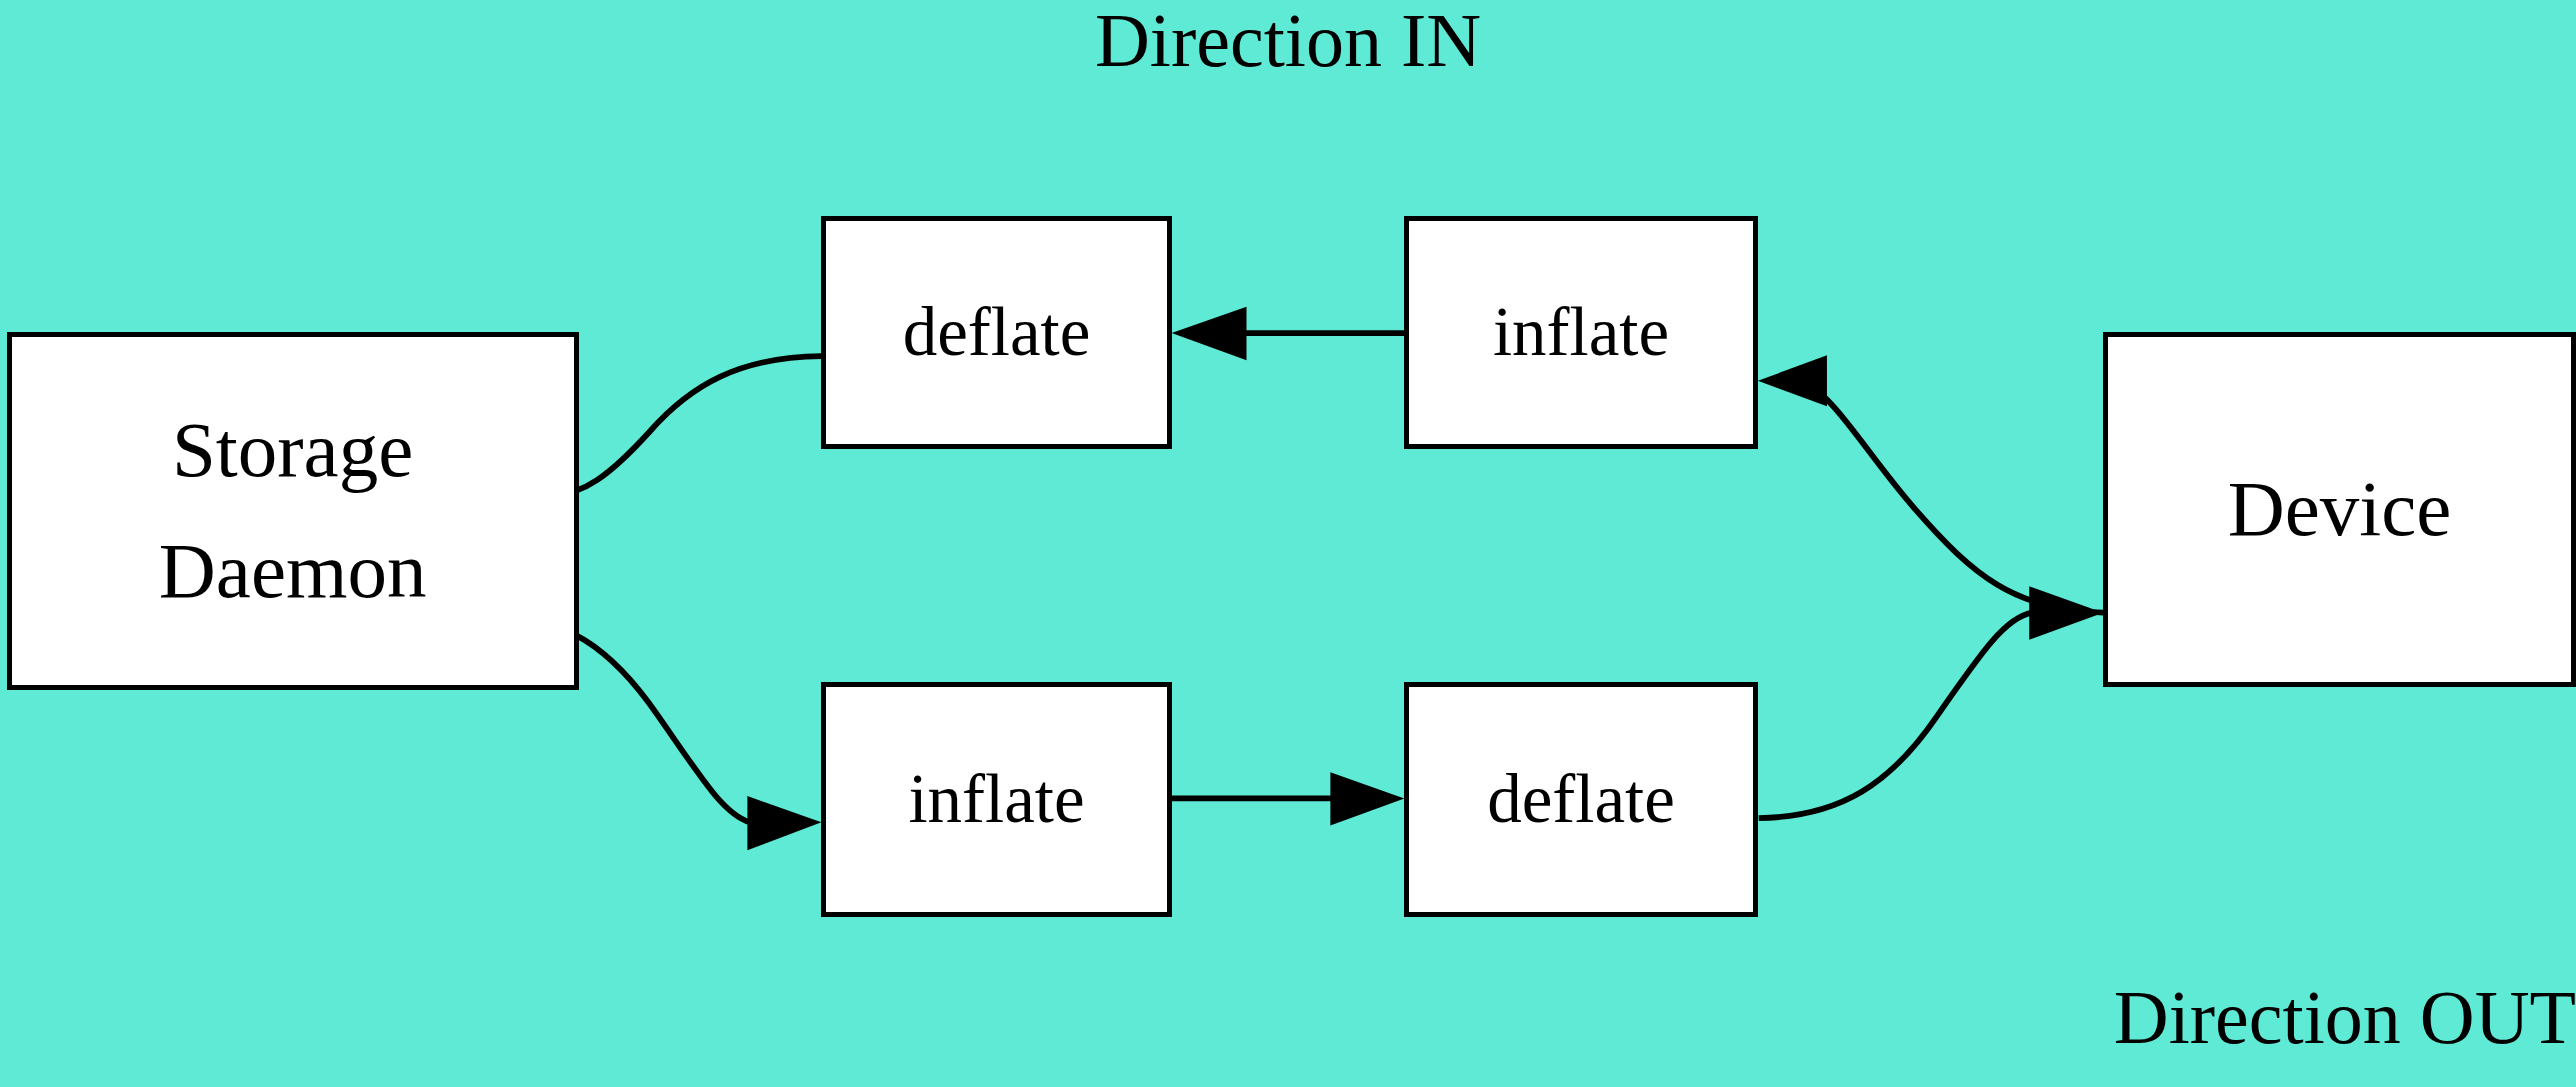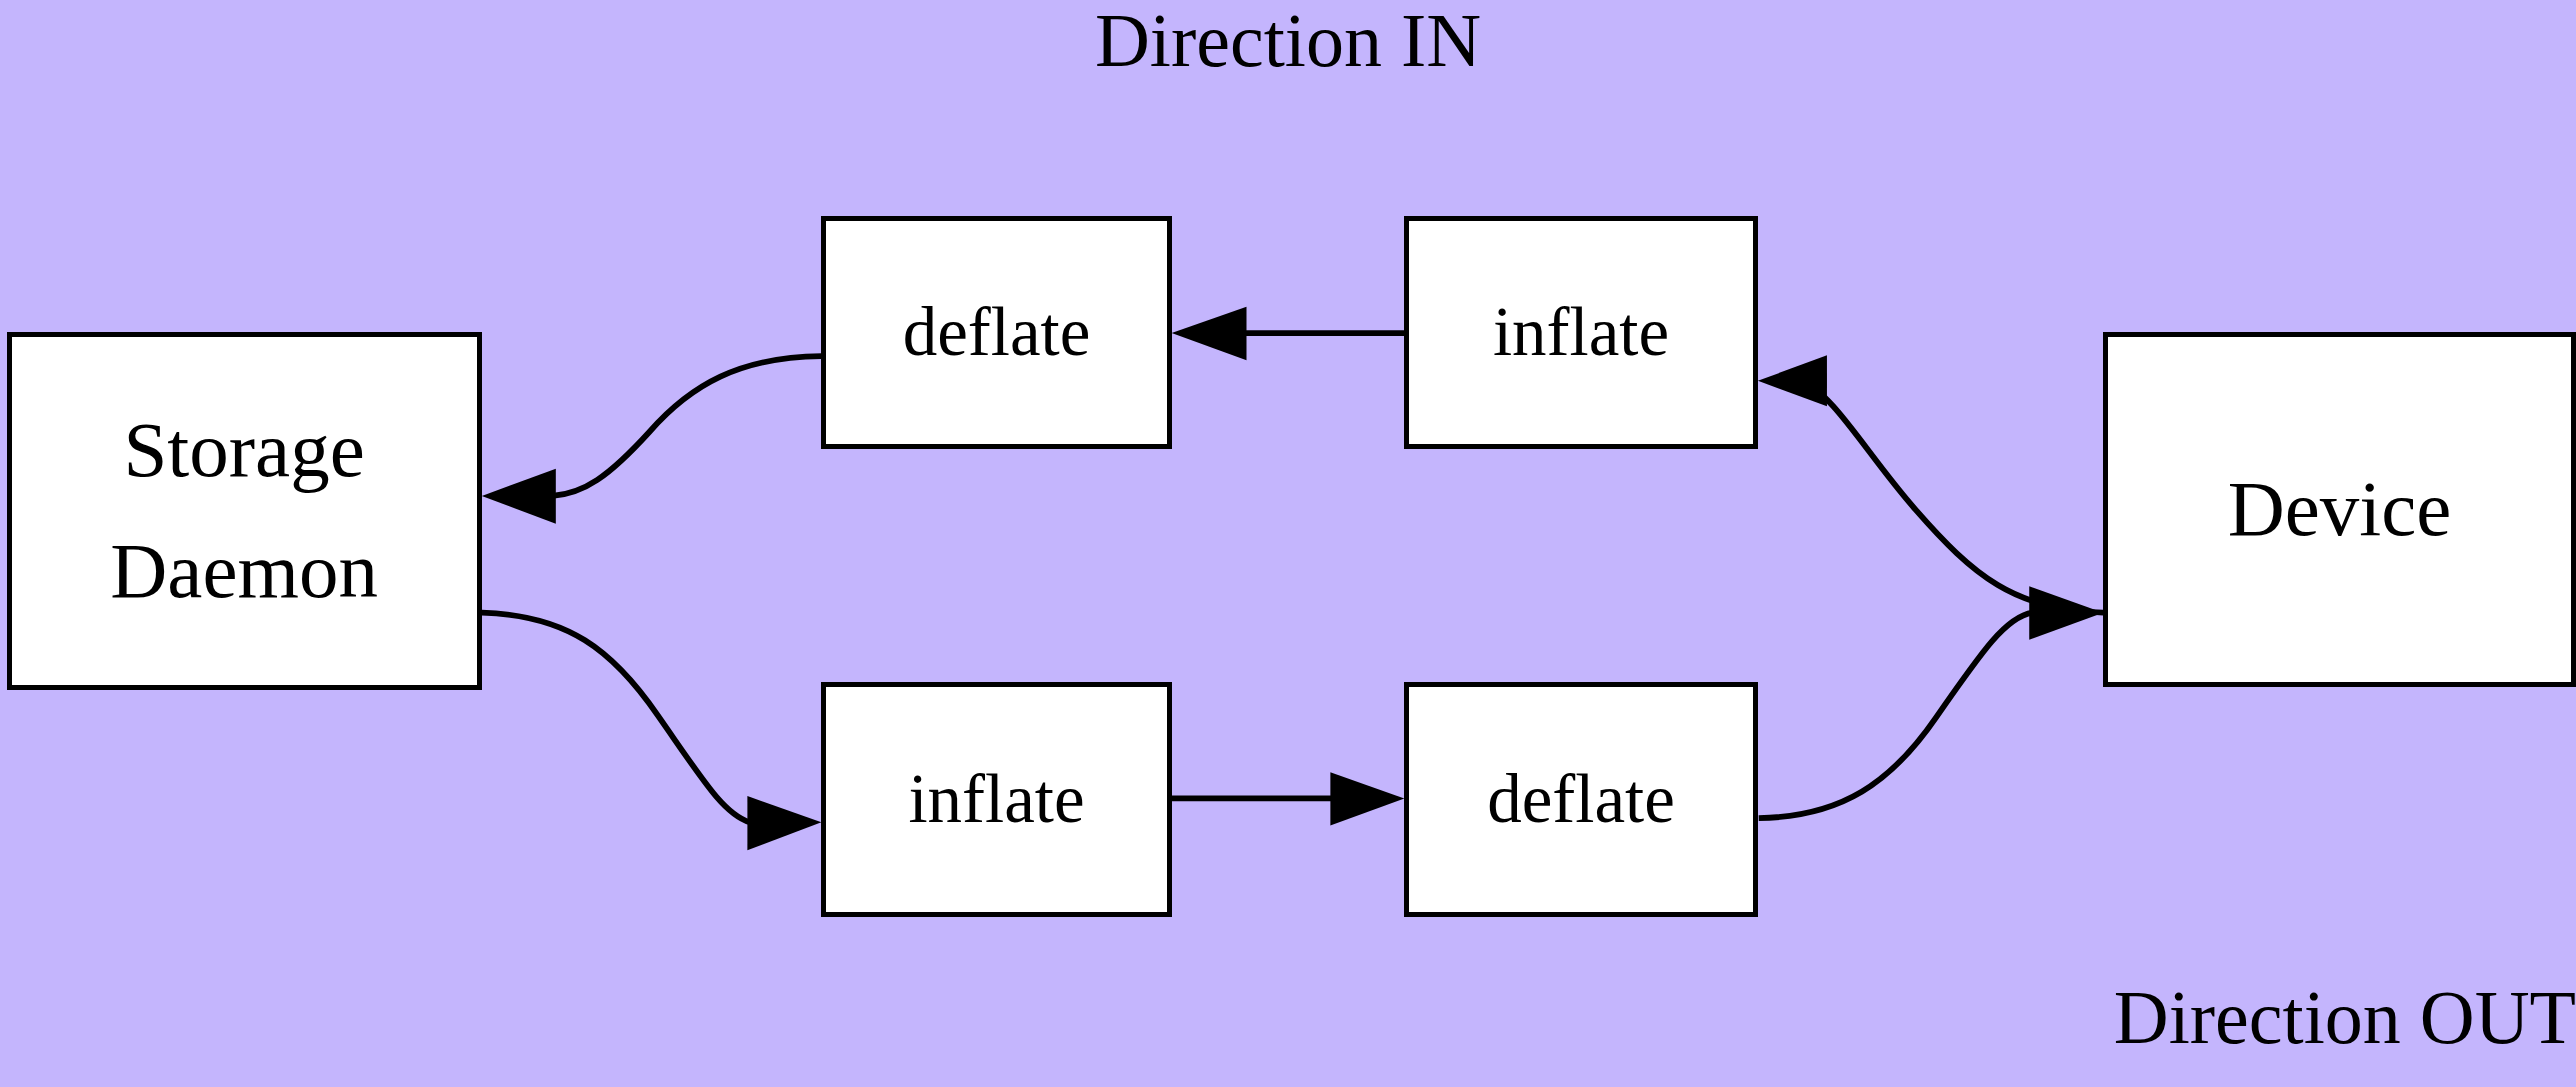--- a/index.html
+++ b/index.html
@@ -9,21 +9,21 @@
     background: #ffffff;
   }
   body {
     font-family: "Liberation Serif", "DejaVu Serif", serif;
     color: #000000;
   }
   #diagram-root {
     position: relative;
     width: 2576px;
     height: 1088px;
-    background: #c4b5fd;
+    background: #5eead4;
     overflow: hidden;
   }
   #diagram-svg {
     position: absolute;
     left: 0;
     top: 0;
     width: 2576px;
     height: 1088px;
     display: block;
   }
@@ -38,21 +38,21 @@
     justify-content: center;
     text-align: center;
     line-height: 1.05;
   }
   .node-label {
     display: block;
     white-space: nowrap;
   }
   
   #node-storage-daemon {
-    left: 6.6px;  top: 332px;  width: 475px;  height: 358px;
+    left: 6.6px;  top: 332px;  width: 572px;  height: 358px;
     font-size: 79px;
     gap: 16px;
   }
   #node-storage-daemon .node-label.line-1 { margin-bottom: 21.4px; }
   #node-device {
     left: 2103px; top: 332px; width: 473px; height: 355px;
     font-size: 79px;
   }
   #node-deflate-in {
     left: 821px;  top: 216px;  width: 351px; height: 233px;

